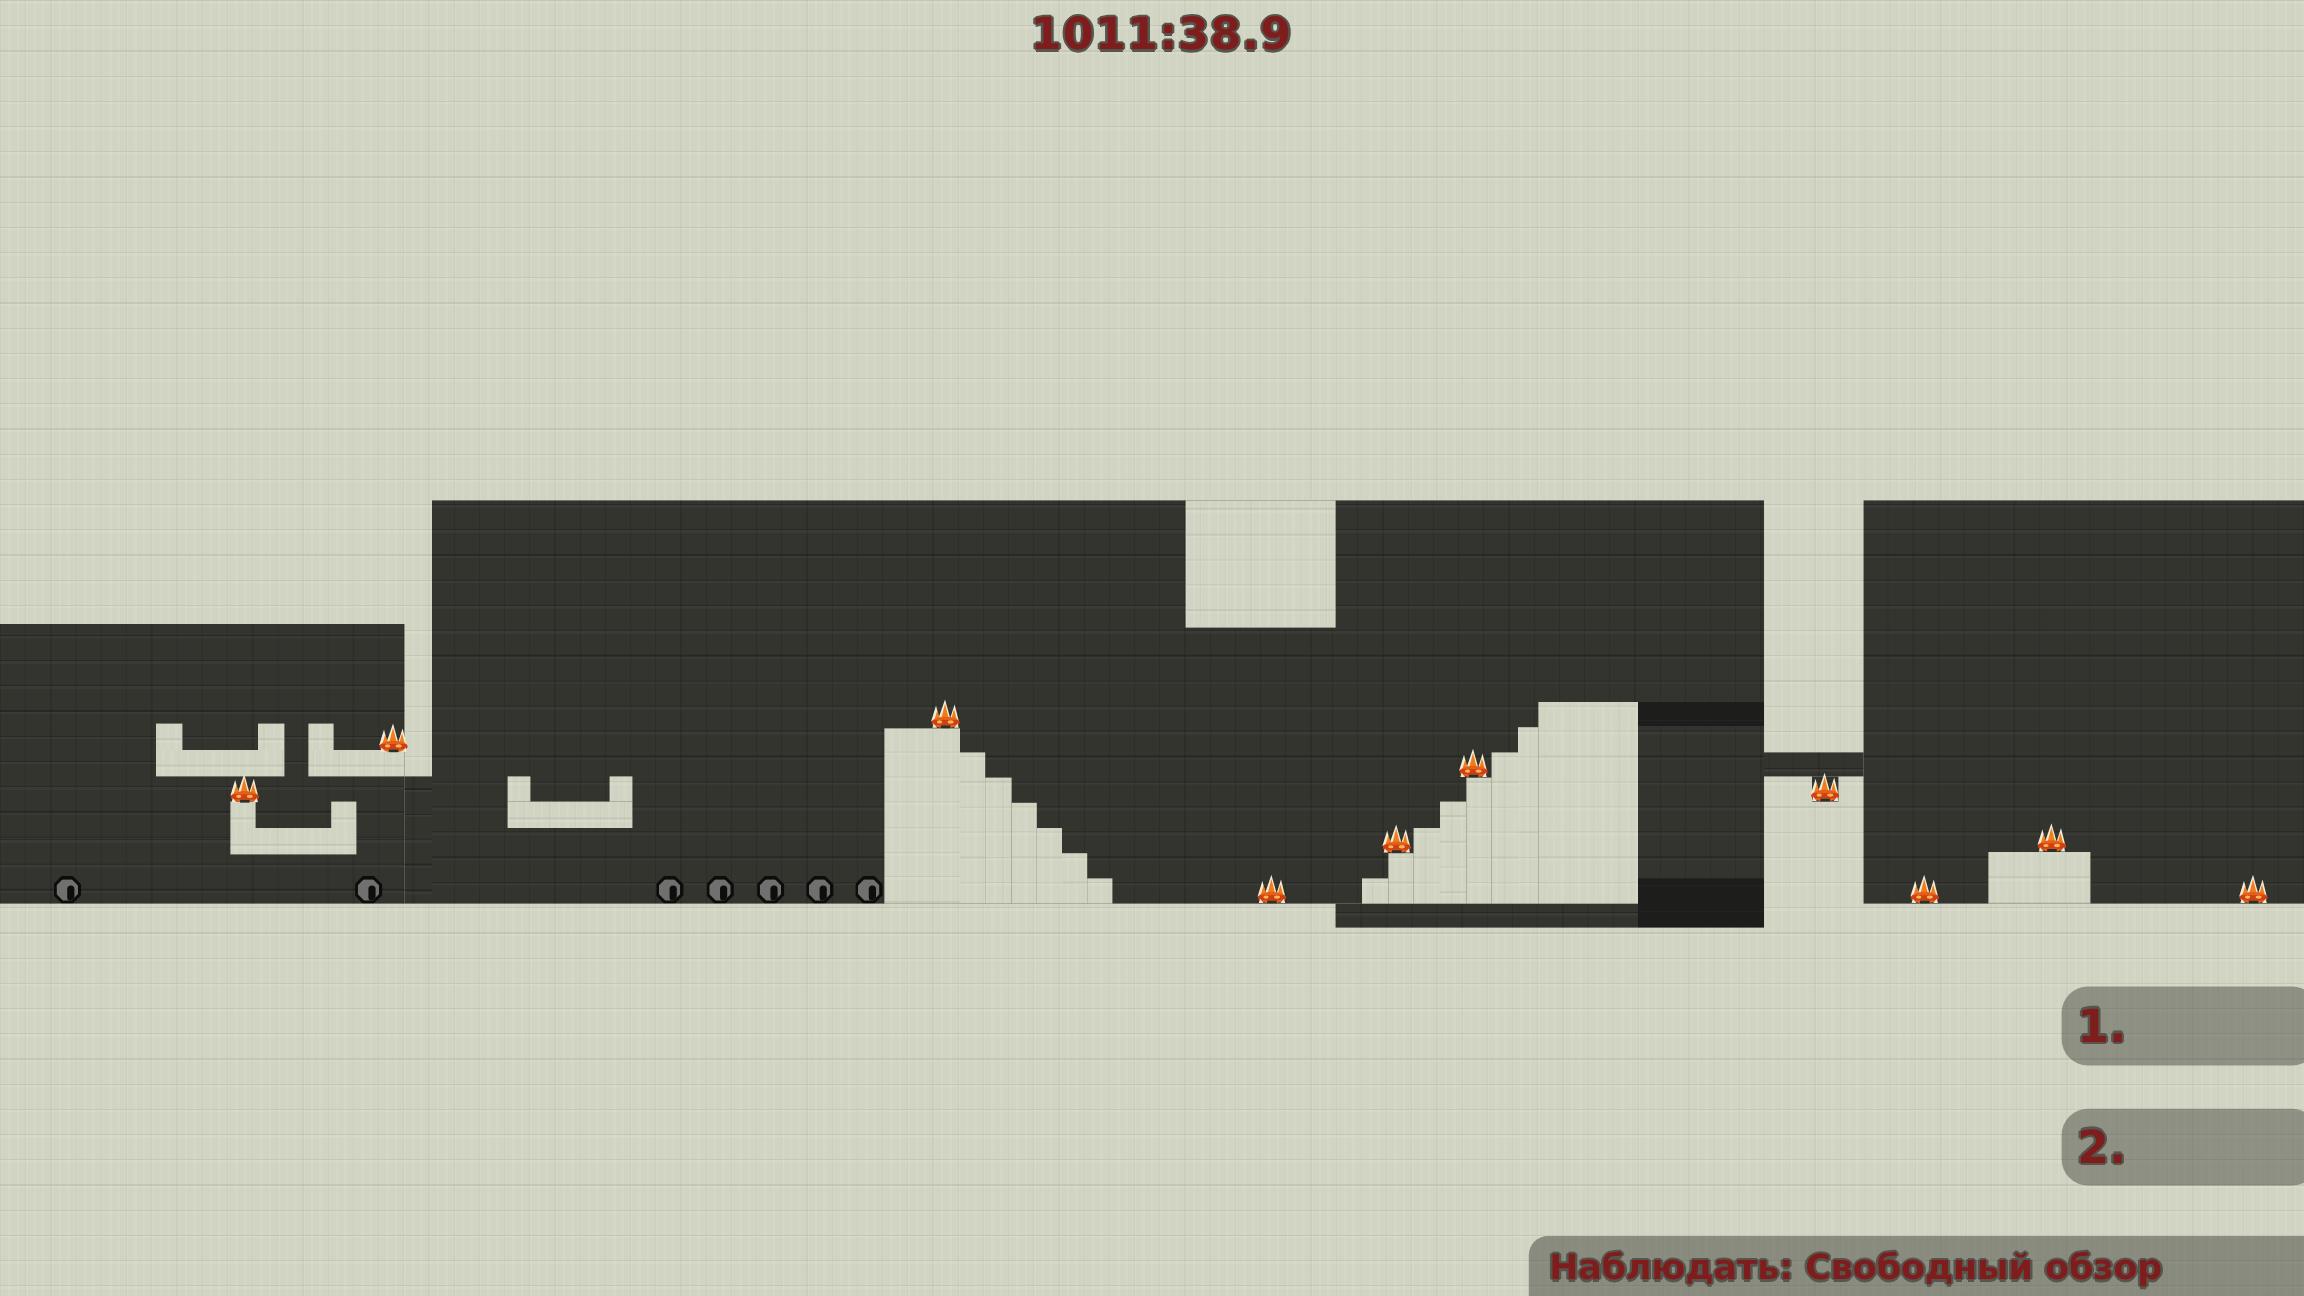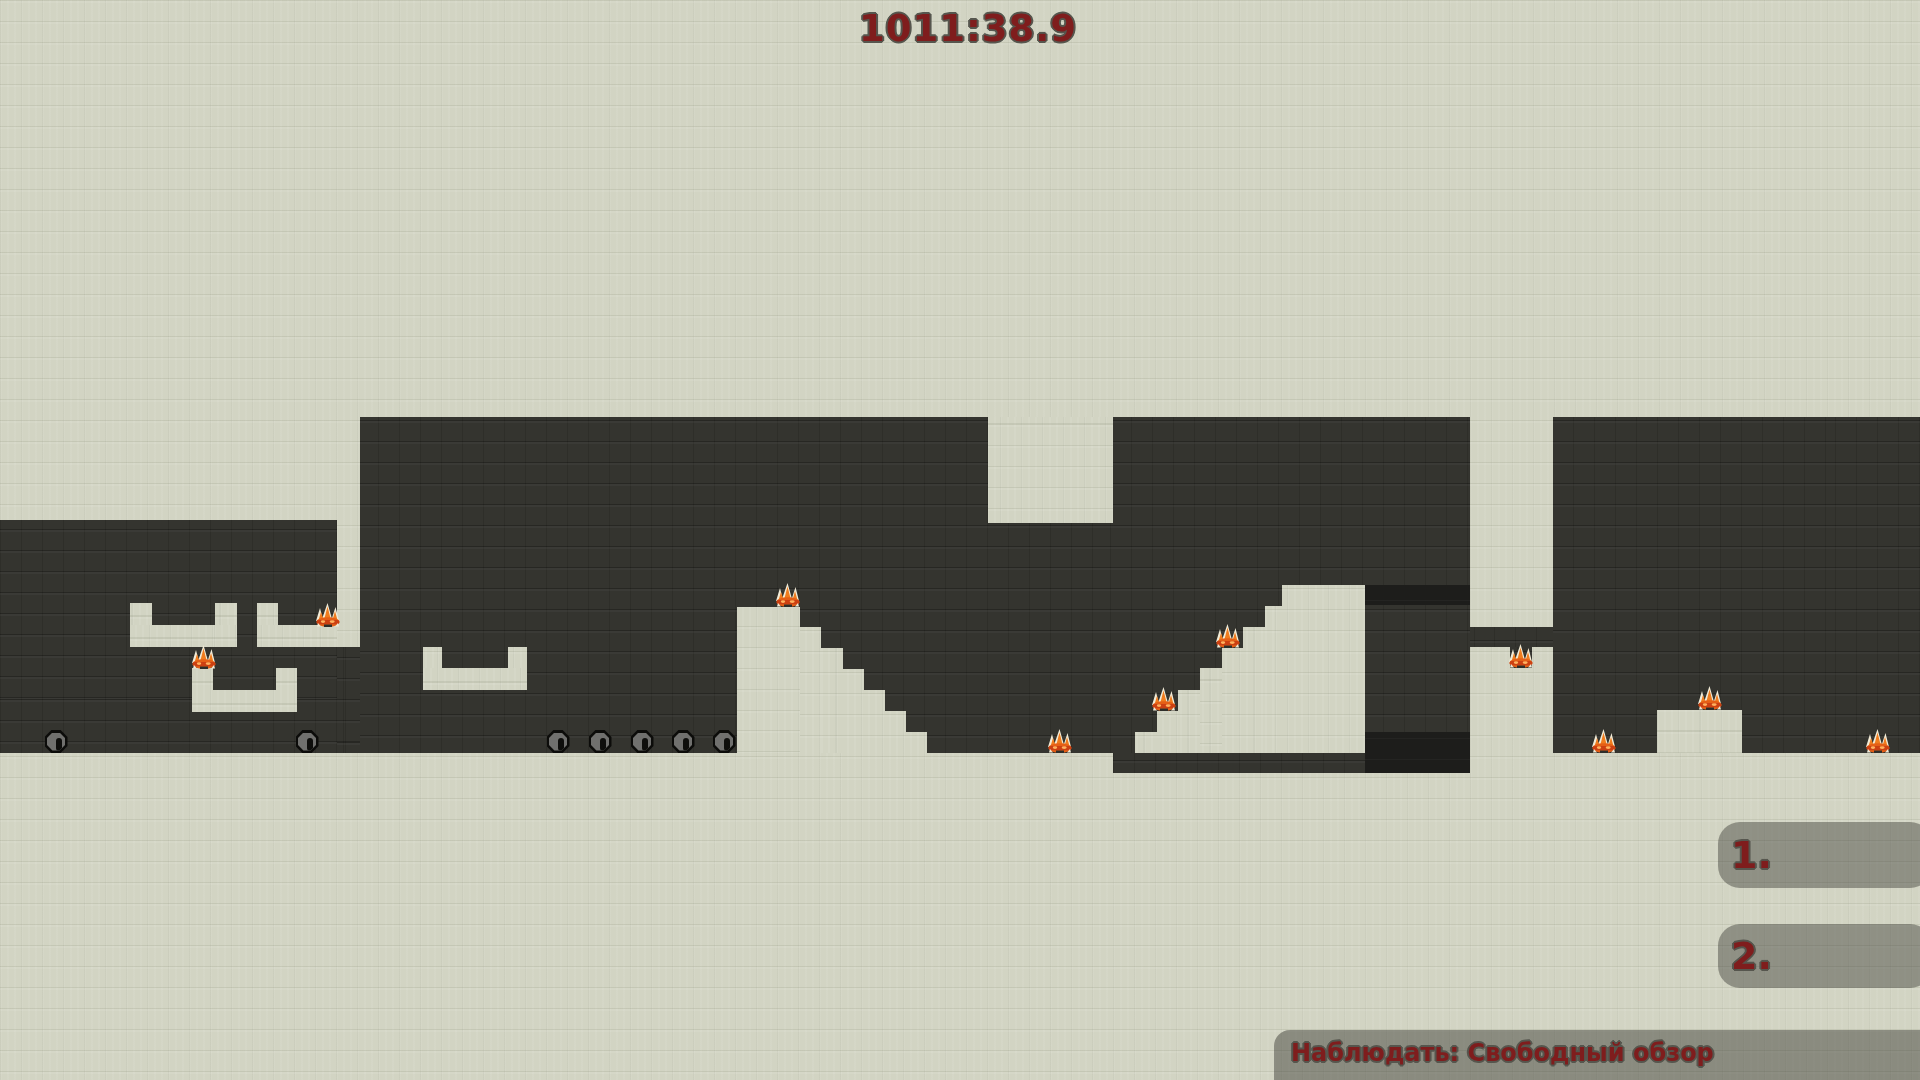--- a/index.html
+++ b/index.html
@@ -45,21 +45,21 @@
   #timer{position:absolute;top:7px;left:calc(50% + 8px);transform:translateX(-50%);
     font-size:37px;font-weight:bold;letter-spacing:1px;white-space:nowrap;}
   .scorepill{position:absolute;left:1718px;width:214px;background:rgba(50,50,45,.42);
     border-radius:22px;}
   #scorepill-1{top:822px;height:66px;}
   #scorepill-2{top:924px;height:64px;}
   .scorepill .rank{position:absolute;left:13px;top:50%;transform:translateY(-50%);
     font-size:38px;font-weight:bold;}
   #spectate-bar{position:absolute;left:1274px;top:1030px;width:660px;height:62px;
     background:rgba(50,50,45,.45);border-radius:16px 0 0 0;}
-  #spectate-bar .label{position:absolute;left:17px;top:9px;font-size:24px;font-weight:bold;white-space:nowrap;}
+  #spectate-bar .label{position:absolute;left:17px;top:9px;font-size:29px;font-weight:bold;white-space:nowrap;}
 </style>
 </head>
 <body class="lighttex">
 
 <div id="game-viewport">
     <div class="cave darktex" style="left: 0px; top: 520px; width: 337px; height: 233px; background-position: 0px -520px;"></div>
     <div class="cave darktex" style="left: 337px; top: 647px; width: 23px; height: 106px; background-position: -337px -647px;"></div>
     <div class="cave darktex" style="left: 360px; top: 417px; width: 1110px; height: 336px; background-position: -360px -417px;"></div>
     <div class="cave darktex" style="left: 1553px; top: 417px; width: 367px; height: 336px; background-position: -1553px -417px;"></div>
     <div class="cave darktex" style="left: 1470px; top: 627px; width: 83px; height: 20px; background-position: -1470px -627px;"></div>

